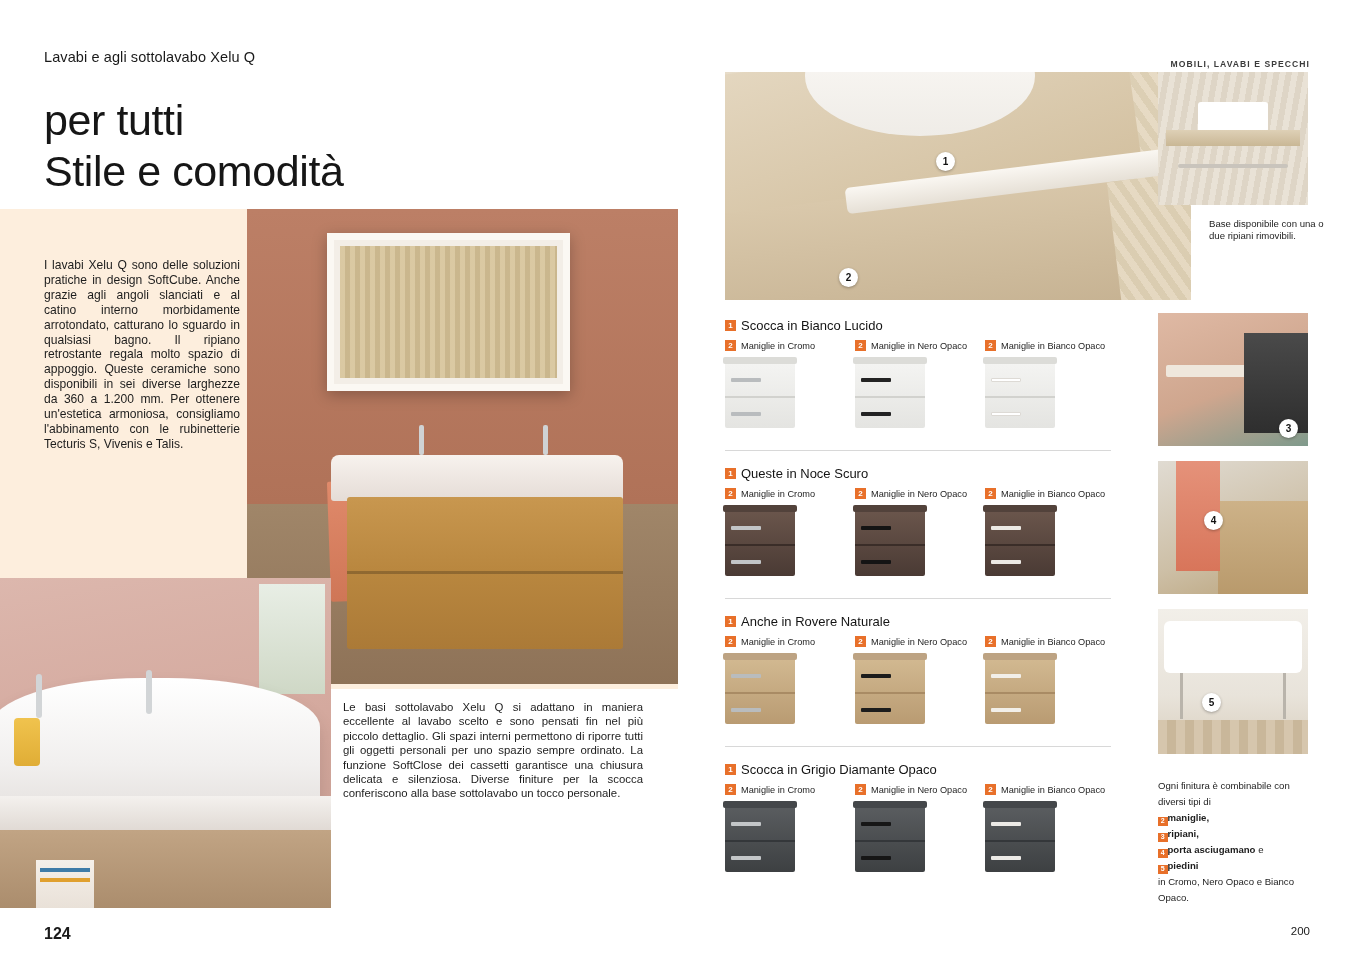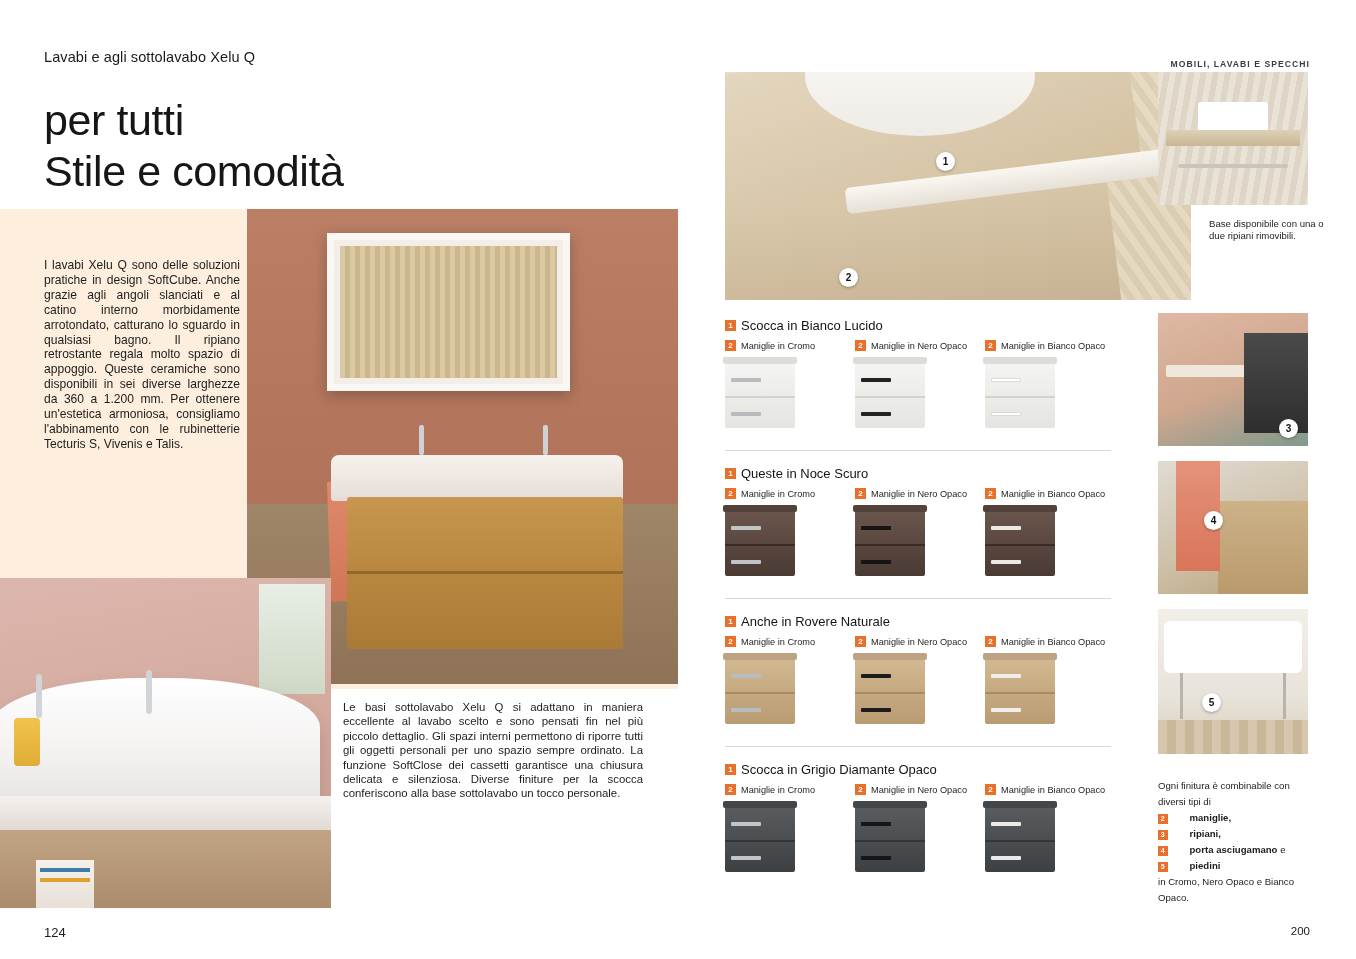--- a/index.html
+++ b/index.html
@@ -108,21 +108,21 @@
     position:absolute; left:0px; top:252px; width:331px; height:78px;
     background: linear-gradient(180deg,#c1a484 0%,#ab8d6d 100%);
   }
   .p2-tap{ position:absolute; width:6px; height:44px; background:#d2d5d7; border-radius:3px; }
   .p2-soap{ position:absolute; left:14px; top:140px; width:26px; height:48px;
     background: linear-gradient(180deg,#f0c34e 0%,#e0ad36 100%); border-radius:4px; }
   .p2-towel{ position:absolute; left:36px; top:282px; width:58px; height:48px;
     background: linear-gradient(180deg,#f5f0ea 0%,#e9e1d8 100%); }
   .p2-stripe{ position:absolute; left:40px; top:290px; width:50px; height:4px; background:#3f7ca8; }
   .p2-stripe2{ position:absolute; left:40px; top:300px; width:50px; height:4px; background:#e0a02f; }
-  .folio-left { position:absolute; left:44px; top:925px; font-size:13px; color:#1a1a1a; }
+  .folio-left { position:absolute; left:44px; top:925px; font-size:16px; color:#1a1a1a;font-weight:bold; }
 
   
   .right-page { position:absolute; left:678px; top:0; width:678px; height:959px; }
   .running-head {
     position:absolute; right:46px; top:22px;
     font-size:8.6px; letter-spacing:1.05px; font-weight:700; color:#3c3c3c;margin-top:37px;
   }
   .r-title {
     position:absolute; left:47px; top:48px;
     font-size:14.3px; font-weight:700; color:#141414;
@@ -214,21 +214,21 @@
   .rt4 .towel{position:absolute;left:18px;top:0;width:44px;height:110px;background:linear-gradient(180deg,#e5927a,#d8755a);}
   .rt4 .panel{position:absolute;left:60px;top:40px;width:90px;height:93px;background:linear-gradient(180deg,#cdb288,#b99a6c);}
   .rt5 { top:609px; height:145px; background:linear-gradient(180deg,#f2efe9 0%,#e8e3da 60%,#d8cdbd 100%); }
   .rt5 .basin{position:absolute;left:6px;top:12px;width:138px;height:52px;background:#fff;border-radius:6px;}
   .rt5 .legs{position:absolute;left:22px;top:64px;width:106px;height:46px;border-left:3px solid #b9b4ab;border-right:3px solid #b9b4ab;}
   .rt5 .floor{position:absolute;left:0;bottom:0;width:100%;height:34px;background:repeating-linear-gradient(90deg,#d6c6ad 0 9px,#c9b79a 9px 18px);}
   .final-note {
     position:absolute; left:1158px; top:778px; width:155px;
     font-size:9.6px; line-height:16px; color:#1d1d1d;
   }
-  .fn-line { display:flex; gap:22px; align-items:center; }
+  .fn-line { display:flex; gap:0; align-items:flex-end; }
   .fn-num {
     width:9.5px; height:9.5px; margin-top:1.5px; background:#e8702a; color:#fff;
     font-size:7px; font-weight:700; display:flex; align-items:center; justify-content:center; flex:0 0 auto;
   }
   .fn-bold { font-weight:700; }
   .folio-right { position:absolute; right:46px; top:925px; font-size:11.5px; color:#1a1a1a; }
 </style>
 </head>
 <body>
 

